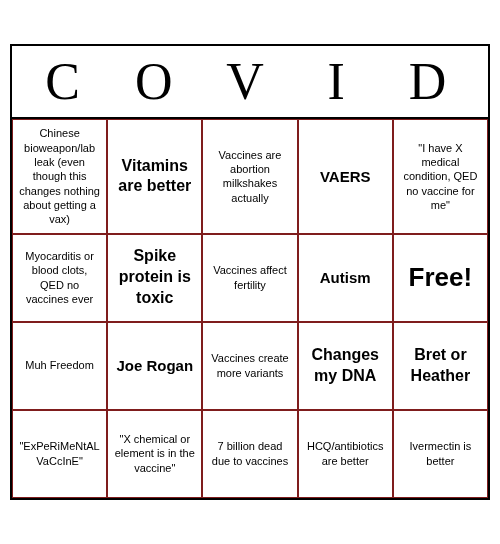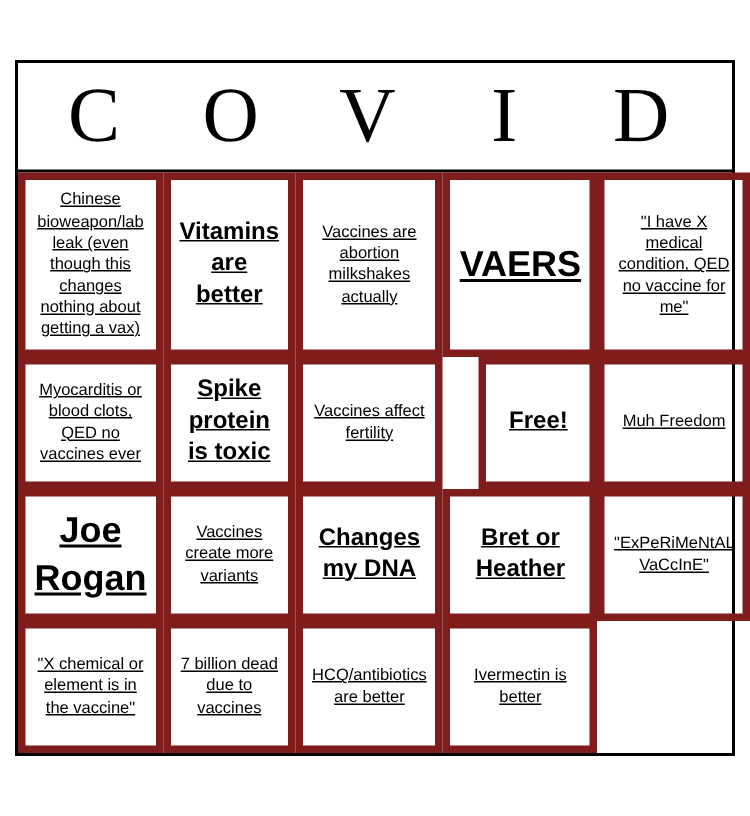--- a/index.html
+++ b/index.html
@@ -29,44 +29,42 @@
     .bingo-title span {
       flex: 1;
       text-align: center;
     }
     .bingo-grid {
       display: grid;
       grid-template-columns: repeat(5, 1fr);
       border-top: 2px solid #000;
     }
     .cell {
-      border: 5px solid #7f1d1d;
+      border: 1px solid #7f1d1d;
       min-height: 88px;
       display: flex;
       align-items: center;
       justify-content: center;
       text-align: center;
       padding: 6px;
       font-size: 11px;
       line-height: 1.3;
       position: relative;
-      text-decoration: underline;
     }
     .cell.large-text {
-      font-size: 24px;
+      font-size: 15px;
       font-weight: bold;
     }
     .cell.medium-text {
       font-size: 16px;
       font-weight: bold;
     }
     .cell.free {
-      font-size: 16px;
+      font-size: 26px;
       font-weight: bold;
-      margin-left: 24px;
     }
   </style>
 </head>
 <body>
 
 <div class="bingo-card">
   <div class="bingo-title">
 
   <span>C</span>
       <span>O</span>
@@ -77,20 +75,21 @@
   <div class="bingo-grid">
 
   <div class="cell">Chinese bioweapon/lab leak (even though this changes nothing about getting a vax)</div>
       <div class="cell medium-text">Vitamins are better</div>
       <div class="cell">Vaccines are abortion milkshakes actually</div>
       <div class="cell large-text">VAERS</div>
       <div class="cell">"I have X medical condition, QED no vaccine for me"</div>
       <div class="cell">Myocarditis or blood clots, QED no vaccines ever</div>
       <div class="cell medium-text">Spike protein is toxic</div>
       <div class="cell">Vaccines affect fertility</div>
+      <div class="cell large-text">Autism</div>
       <div class="cell free">Free!</div>
       <div class="cell">Muh Freedom</div>
       <div class="cell large-text">Joe Rogan</div>
       <div class="cell">Vaccines create more variants</div>
       <div class="cell medium-text">Changes my DNA</div>
       <div class="cell medium-text">Bret or Heather</div>
       <div class="cell">"ExPeRiMeNtAL VaCcInE"</div>
       <div class="cell">"X chemical or element is in the vaccine"</div>
       <div class="cell">7 billion dead due to vaccines</div>
       <div class="cell">HCQ/antibiotics are better</div>

